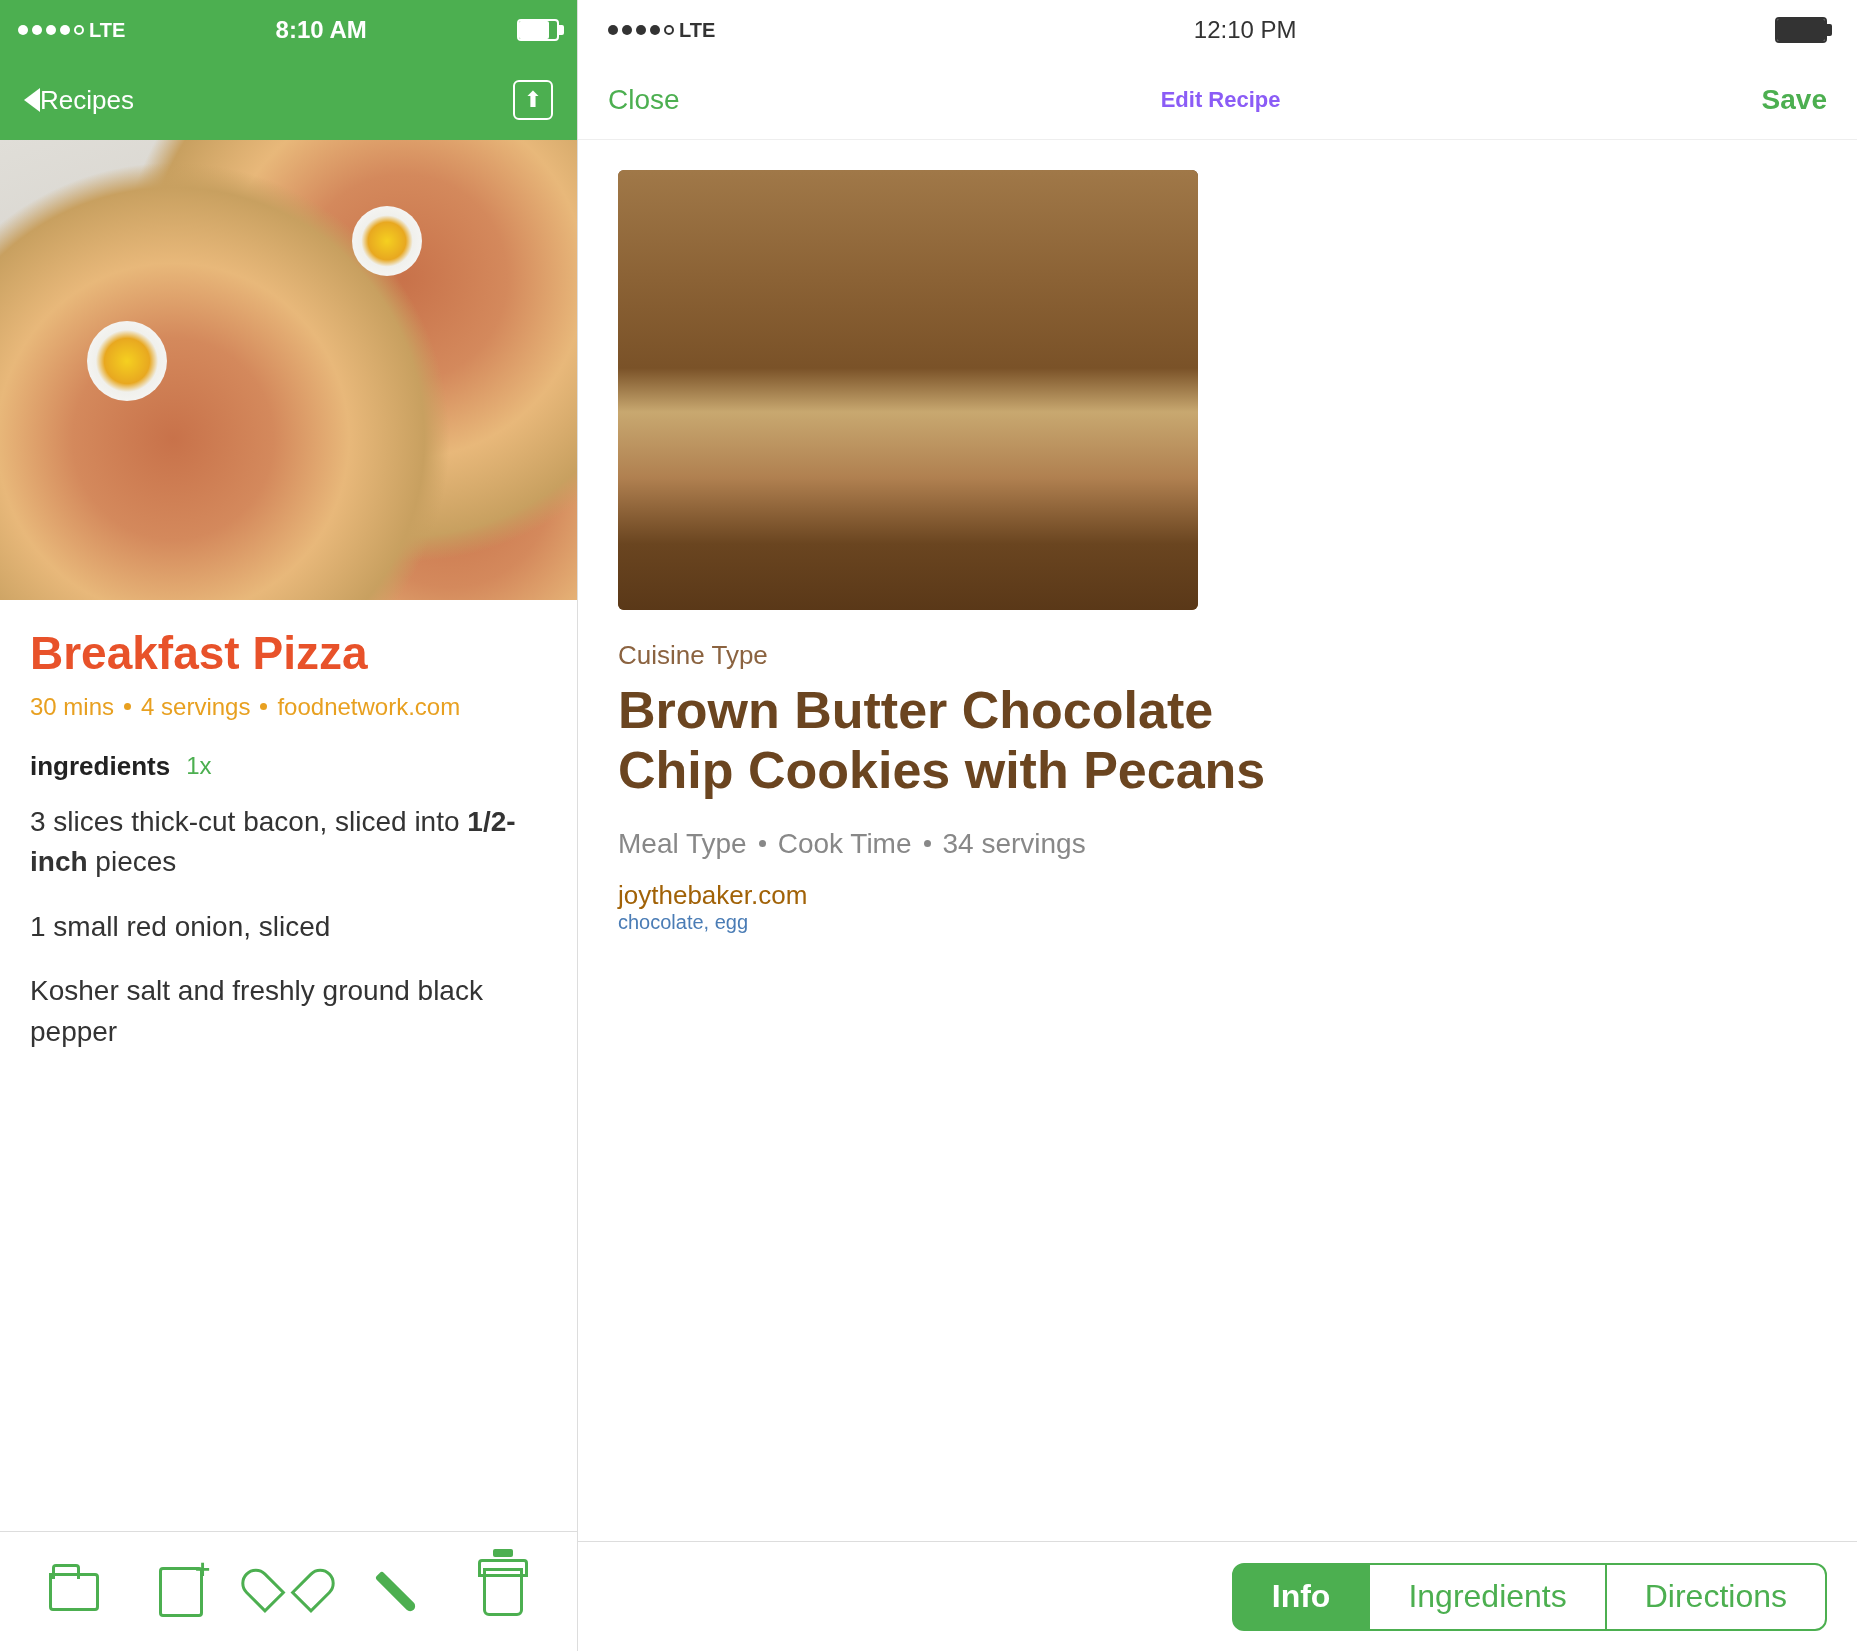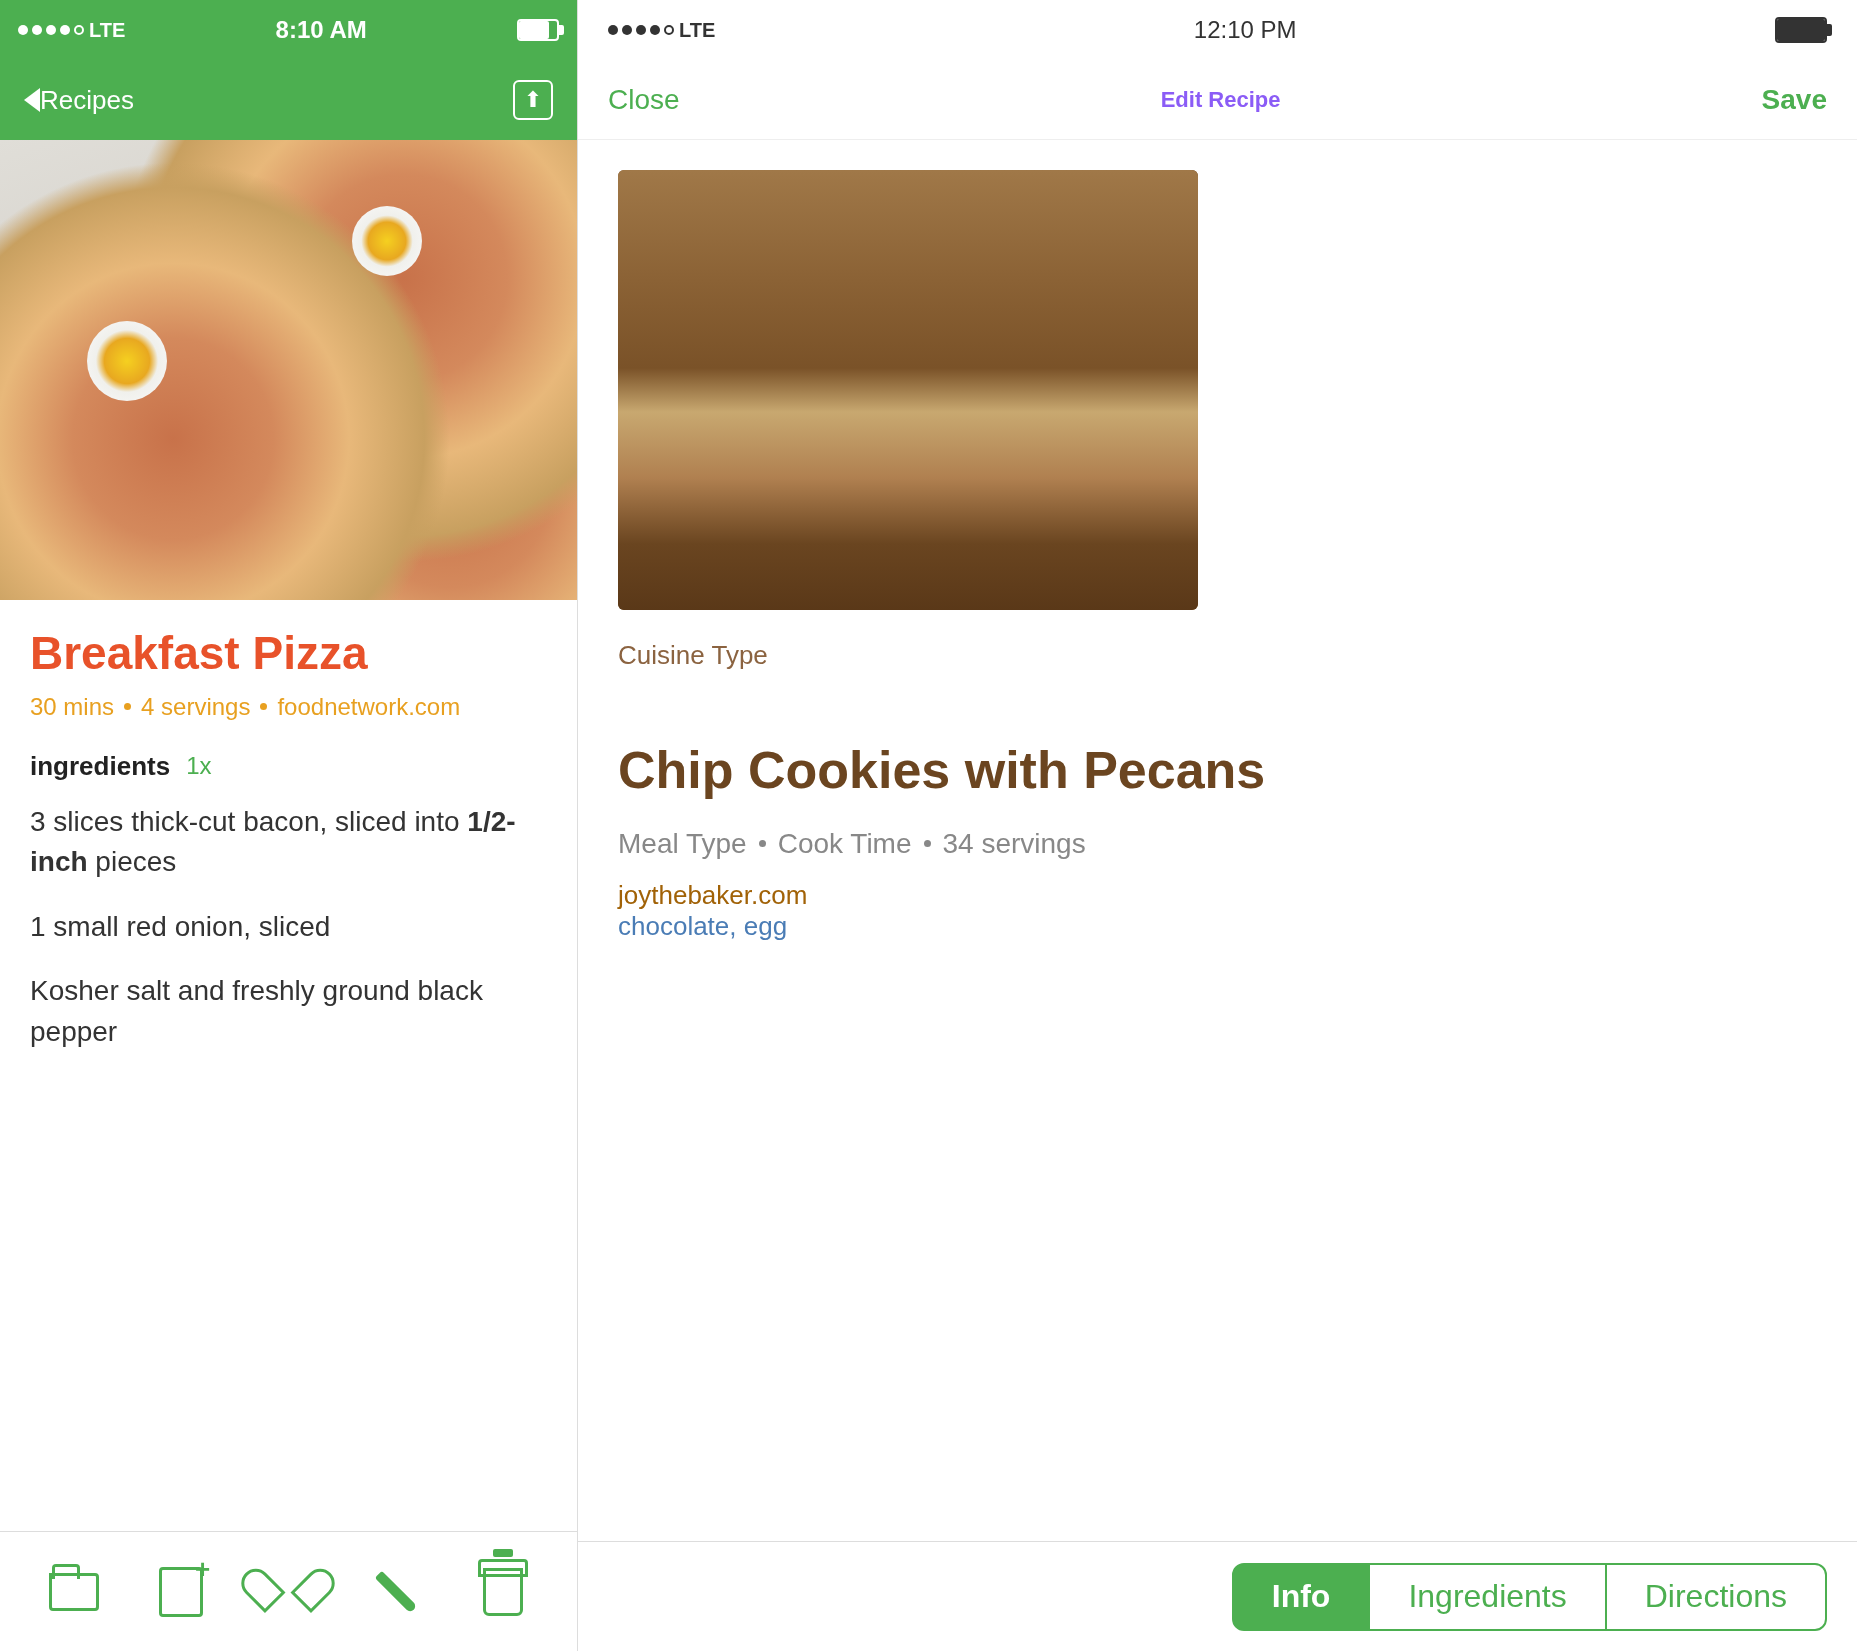--- a/index.html
+++ b/index.html
@@ -323,21 +323,21 @@
       gap: 12px;
       margin-top: 27px;
     }
     .meta-dot-gray { width: 7px; height: 7px; border-radius: 50%; background: #888; }
     .recipe-source {
       font-size: 26px;
       color: #a16207;
       margin-bottom: 0;
     }
     .recipe-tags {
-      font-size: 26px;
+      font-size: 20px;
       color: #4a7cb5;
       margin-bottom: 20px;
     }
 
     .bottom-tab-bar-right {
       height: 110px;
       border-top: 1px solid #ddd;
       display: flex;
       align-items: center;
       justify-content: flex-end;
@@ -474,21 +474,21 @@
     <span class="edit-title">Edit Recipe</span>
     <span class="save-btn">Save</span>
   </div>
 
   <div class="recipe-content-right">
     <div class="cookie-image">
       <div class="cookie-stack"></div>
     </div>
     <div class="cuisine-type-label">Cuisine Type</div>
     <div class="recipe-title-right">
-      <br>
+      <span>Brown Butter Chocolate</span><br>
       <span>Chip Cookies with Pecans</span>
     </div>
     <div class="recipe-meta-right">
       <span>Meal Type</span>
       <div class="meta-dot-gray"></div>
       <span>Cook Time</span>
       <div class="meta-dot-gray"></div>
       <span>34 servings</span>
     </div>
     <div class="recipe-source">joythebaker.com</div>

